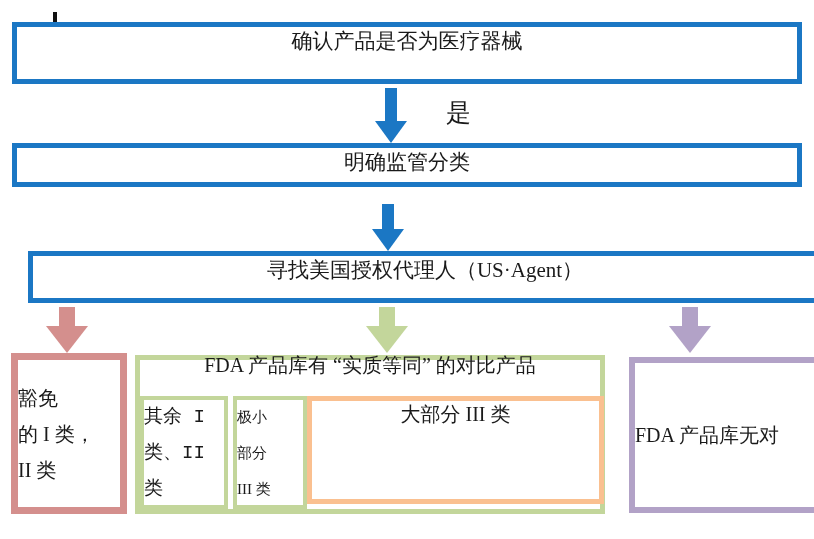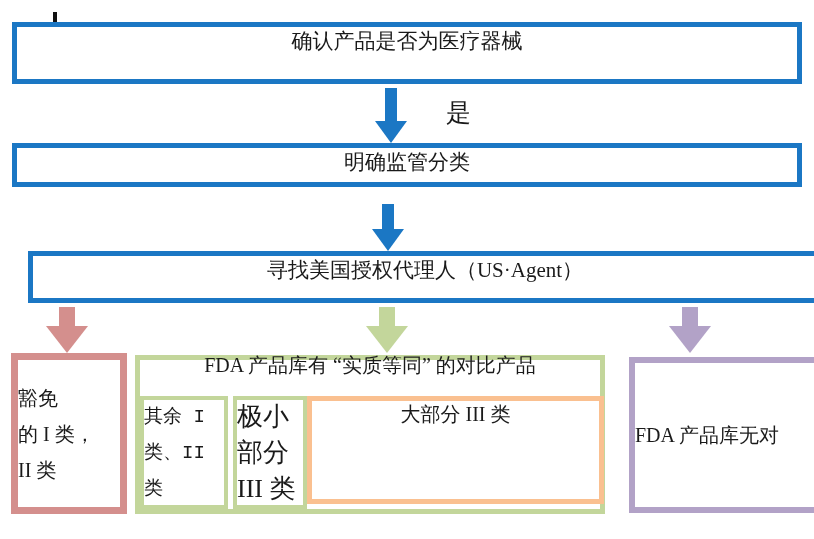--- a/index.html
+++ b/index.html
@@ -24,21 +24,21 @@
   .purple-fill{background:var(--purple);}
   .purple-head{border-left:21px solid transparent;border-right:21px solid transparent;border-top:27px solid var(--purple);}
   .stack{flex-direction:column;}
   .stack div{line-height:36px;white-space:nowrap;}
   #caret{position:absolute;left:53px;top:12px;width:4px;height:14px;background:#111;}
   #yes{position:absolute;left:446px;top:96px;font-size:25px;}
   #redbox{left:11px;top:353px;width:116px;height:161px;border:7px solid var(--red);font-size:20px;}
   #greenouter{left:135px;top:355px;width:470px;height:159px;border:5px solid var(--green);align-items:flex-start;}
   #greenheader{position:absolute;left:135px;top:352px;width:470px;text-align:center;font-size:20px;}
   #sub1{left:140px;top:396px;width:88px;height:113px;border:4px solid var(--green);font-size:19px;font-family:Liberation Mono, monospace;}
-  #sub2{left:233px;top:396px;width:74px;height:113px;border:4px solid var(--green);font-size:26px;}
+  #sub2{left:233px;top:396px;width:74px;height:113px;border:4px solid var(--green);font-size:15px;}
   #orangebox{left:307px;top:396px;width:297px;height:108px;border:5px solid var(--orange);font-size:20px;}
   #purplebox{left:629px;top:357px;width:208px;height:156px;border:6px solid var(--purple);font-size:20px;}
 </style>
 </head>
 <body>
 
 <div id="canvas">
 
   <div id="caret"></div>
 

